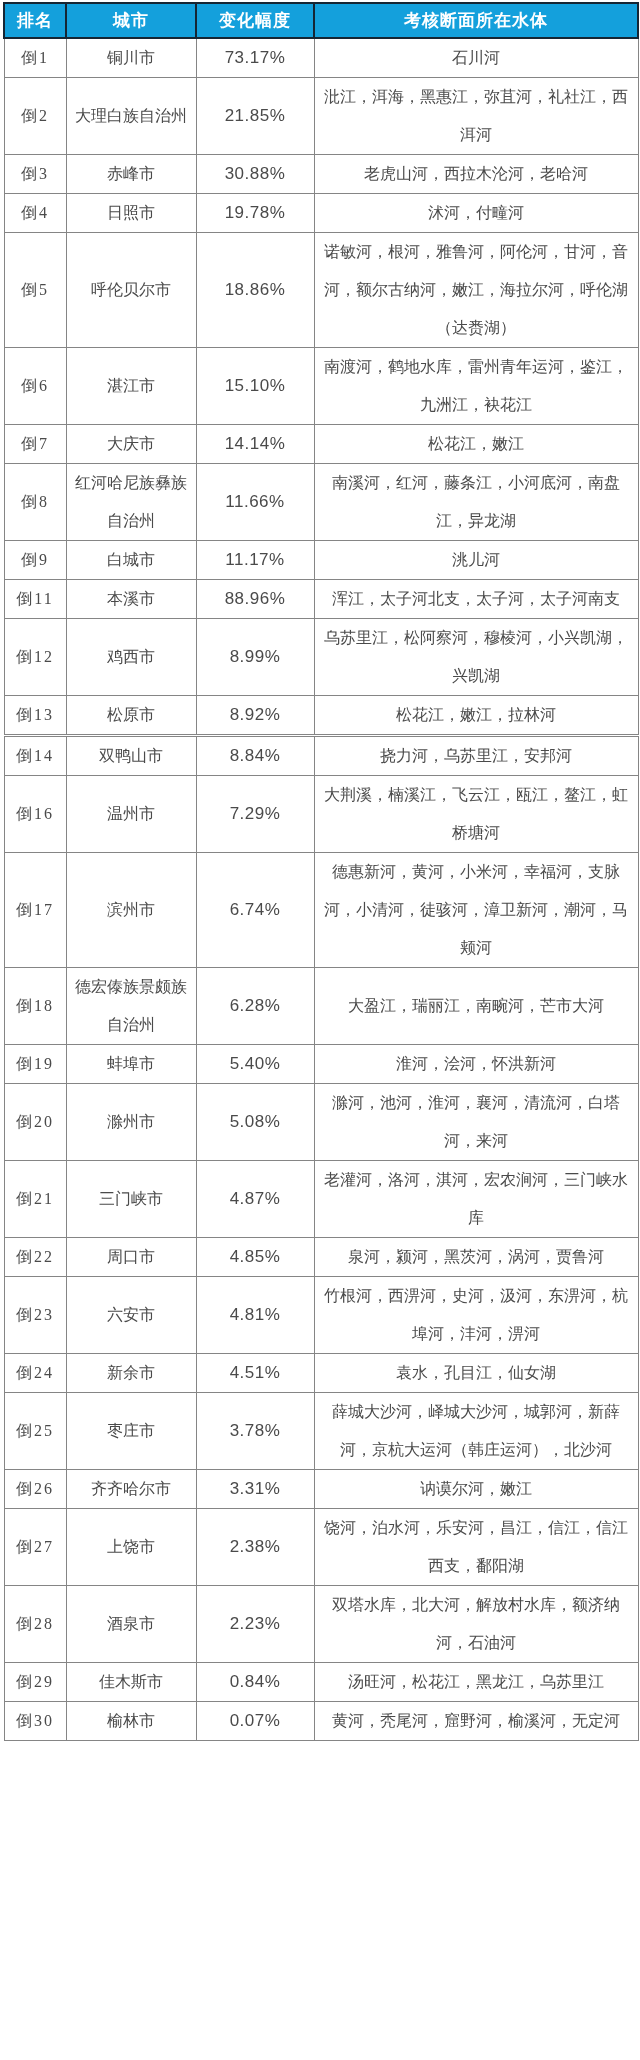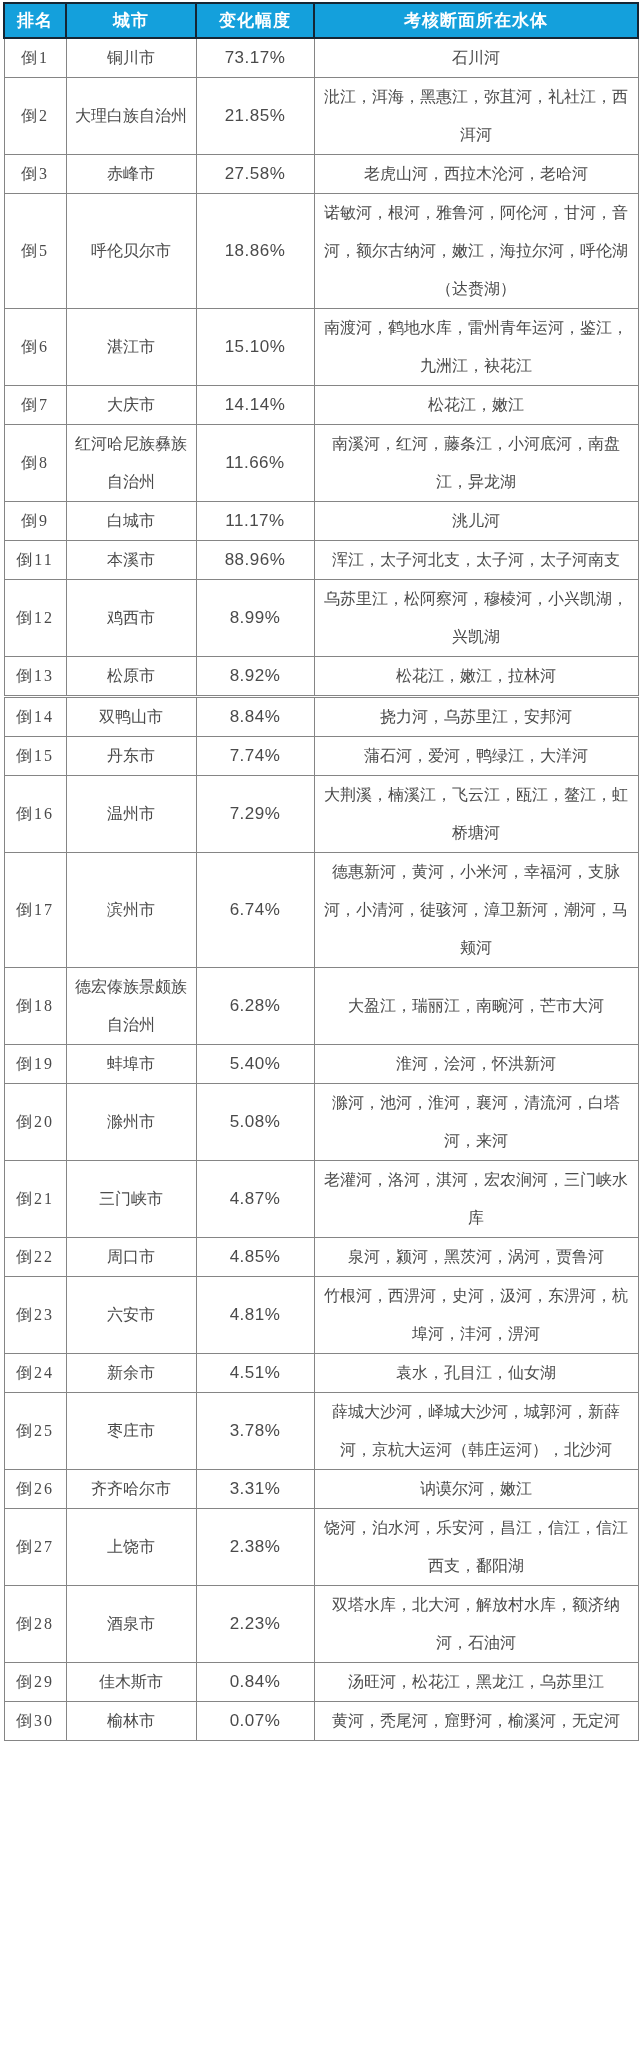--- a/index.html
+++ b/index.html
@@ -70,22 +70,28 @@
         </tr>
         <tr>
           <td class="rank-cell">倒2</td>
           <td class="city-cell">大理白族自治州</td>
           <td class="change-cell">21.85%</td>
           <td class="water-cell">沘江，洱海，黑惠江，弥苴河，礼社江，西洱河</td>
         </tr>
         <tr>
           <td class="rank-cell">倒3</td>
           <td class="city-cell">赤峰市</td>
-          <td class="change-cell">27.58%</td>
+          <td class="change-cell">30.88%</td>
           <td class="water-cell">老虎山河，西拉木沦河，老哈河</td>
+        </tr>
+        <tr>
+          <td class="rank-cell">倒4</td>
+          <td class="city-cell">日照市</td>
+          <td class="change-cell">19.78%</td>
+          <td class="water-cell">沭河，付疃河</td>
         </tr>
         <tr>
           <td class="rank-cell">倒5</td>
           <td class="city-cell">呼伦贝尔市</td>
           <td class="change-cell">18.86%</td>
           <td class="water-cell">诺敏河，根河，雅鲁河，阿伦河，甘河，音河，额尔古纳河，嫩江，海拉尔河，呼伦湖（达赉湖）</td>
         </tr>
         <tr>
           <td class="rank-cell">倒6</td>
           <td class="city-cell">湛江市</td>
@@ -128,26 +134,20 @@
           <td class="change-cell">8.92%</td>
           <td class="water-cell">松花江，嫩江，拉林河</td>
         </tr>
         <tr>
           <td class="rank-cell">倒14</td>
           <td class="city-cell">双鸭山市</td>
           <td class="change-cell">8.84%</td>
           <td class="water-cell">挠力河，乌苏里江，安邦河</td>
         </tr>
         <tr>
-          <td class="rank-cell">倒15</td>
-          <td class="city-cell">丹东市</td>
-          <td class="change-cell">7.74%</td>
-          <td class="water-cell">蒲石河，爱河，鸭绿江，大洋河</td>
-        </tr>
-        <tr>
           <td class="rank-cell">倒16</td>
           <td class="city-cell">温州市</td>
           <td class="change-cell">7.29%</td>
           <td class="water-cell">大荆溪，楠溪江，飞云江，瓯江，鳌江，虹桥塘河</td>
         </tr>
         <tr>
           <td class="rank-cell">倒17</td>
           <td class="city-cell">滨州市</td>
           <td class="change-cell">6.74%</td>
           <td class="water-cell">德惠新河，黄河，小米河，幸福河，支脉河，小清河，徒骇河，漳卫新河，潮河，马颊河</td>

